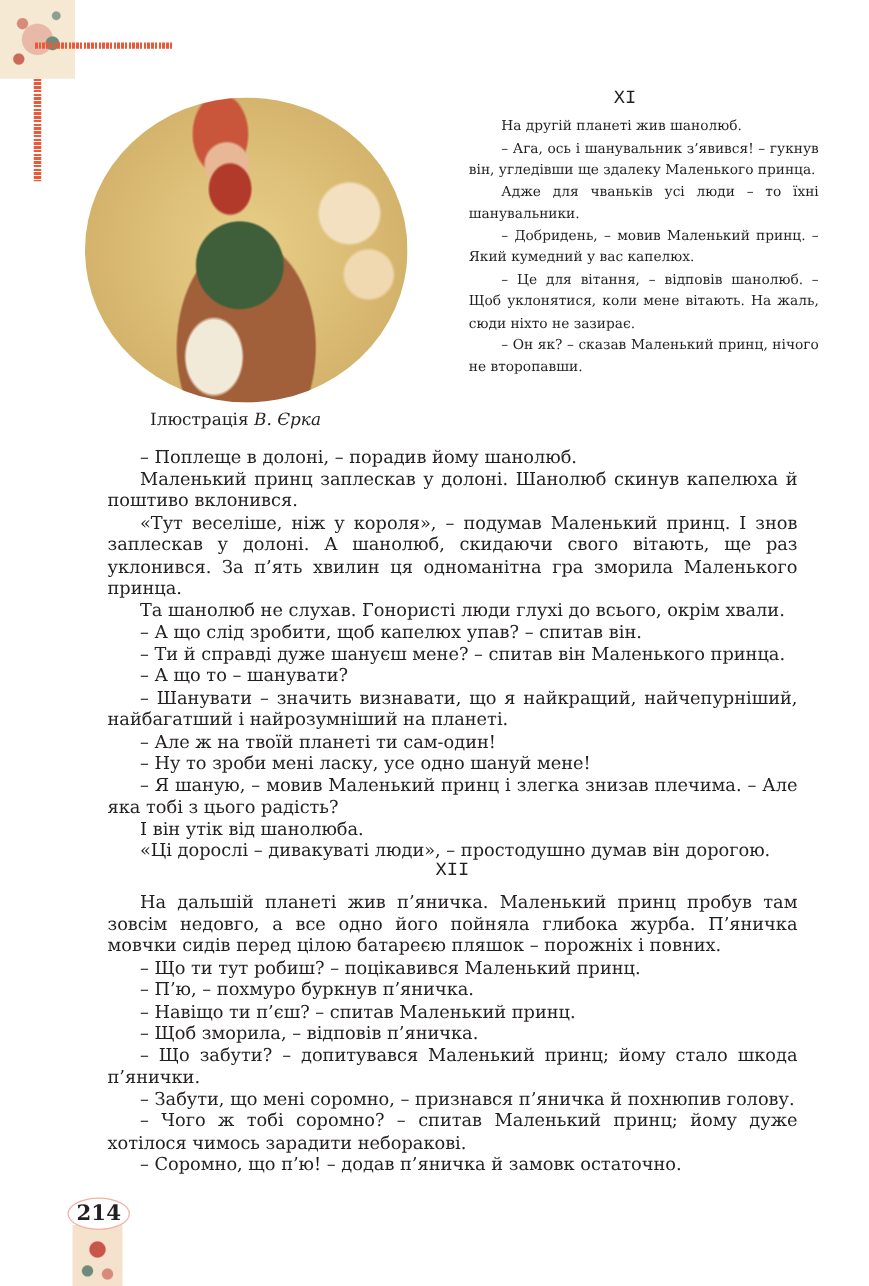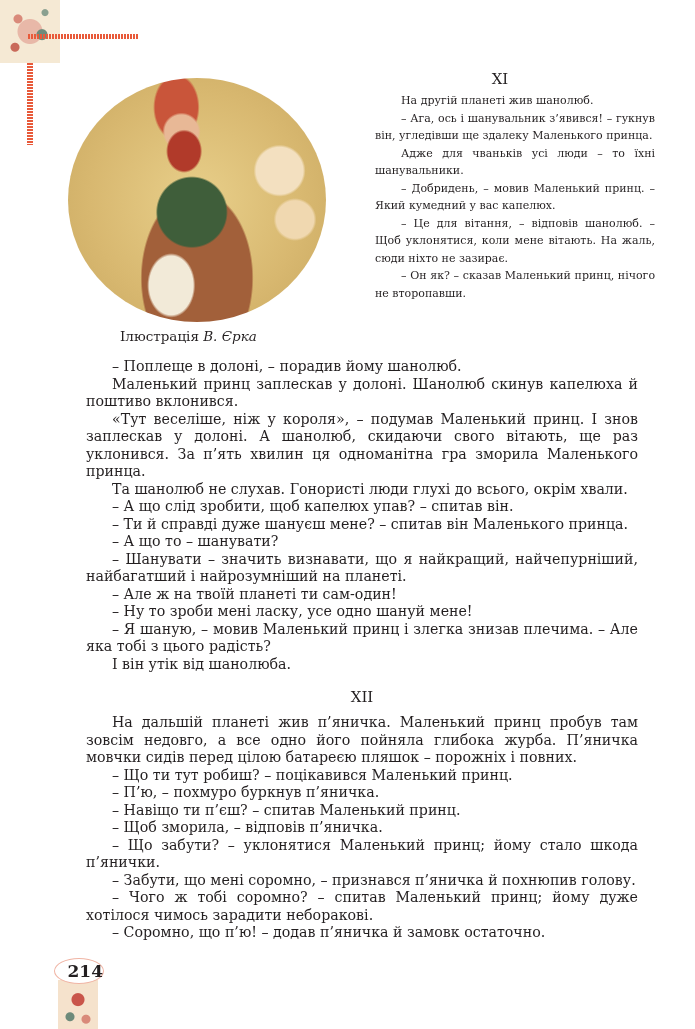--- a/index.html
+++ b/index.html
@@ -29,41 +29,41 @@
     position: absolute; left: 58px; top: 980px; width: 40px; height: 49px;
     background:
       radial-gradient(circle at 50% 40%, #c9554a 0 6px, transparent 7px),
       radial-gradient(circle at 30% 75%, #6d8a7a 0 4px, transparent 5px),
       radial-gradient(circle at 70% 80%, #d98a7a 0 4px, transparent 5px),
       #f5e2cc;
   }
   .page-number {
     position: absolute; left: 54px; top: 958px; width: 48px; height: 24px;
     border: 1.5px solid #f0b4a4; border-radius: 50%; background: #fff;
-    text-align: right; line-height: 24px; font-size: 17px; font-weight: bold; color: #231f20;
+    text-align: center; line-height: 24px; font-size: 17px; font-weight: bold; color: #231f20;
   }
   .illustration {
     position: absolute; left: 68px; top: 78px; width: 258px; height: 244px; border-radius: 50%;
     background:
       radial-gradient(ellipse at 48% 55%, #3f5e3a 0 18%, transparent 19%),
       radial-gradient(ellipse at 45% 30%, #b13a2a 0 8%, transparent 9%),
       radial-gradient(circle at 44% 22%, #e8b896 0 7%, transparent 8%),
       radial-gradient(ellipse at 42% 12%, #c9553a 0 10%, transparent 11%),
       radial-gradient(circle at 82% 38%, #f3e0c0 0 9%, transparent 10%),
       radial-gradient(circle at 88% 58%, #f0d8b0 0 7%, transparent 8%),
       radial-gradient(ellipse at 40% 85%, #f2ead8 0 10%, transparent 11%),
       radial-gradient(ellipse at 50% 82%, #a2603a 0 30%, transparent 31%),
       radial-gradient(circle at 50% 50%, #e8cf8a 0%, #d8b870 60%, #c9a860 100%);
   }
   .caption {
     position: absolute; left: 120px; top: 328px; font-size: 13.5px;
   }
   .caption i { }
   .heading {
-    position: absolute; font-size: 15px; text-align: center;
+    position: absolute; font-size: 15px; text-align: center; font-family: Liberation Mono, monospace;
   }
   .col-right {
     position: absolute; left: 360px; top: 92px; width: 280px; font-size: 11px; line-height: 17.5px; margin-left: 15px;
   }
   .full {
     position: absolute; left: 86px; width: 552px; font-size: 14.2px; line-height: 17.5px;
   }
   p { margin: 0; text-align: justify; text-indent: 26px; }
 </style>
 </head>
@@ -96,30 +96,31 @@
   <p>«Тут веселіше, ніж у короля», – подумав Маленький принц. І знов заплескав у долоні. А шанолюб, скидаючи свого вітають, ще раз уклонився. За п’ять хвилин ця одноманітна гра зморила Маленького принца.</p>
   <p>Та шанолюб не слухав. Гонористі люди глухі до всього, окрім хвали.</p>
   <p>– А що слід зробити, щоб капелюх упав? – спитав він.</p>
   <p>– Ти й справді дуже шануєш мене? – спитав він Маленького принца.</p>
   <p>– А що то – шанувати?</p>
   <p>– Шанувати – значить визнавати, що я найкращий, найчепурніший, найбагатший і найрозумніший на планеті.</p>
   <p>– Але ж на твоїй планеті ти сам-один!</p>
   <p>– Ну то зроби мені ласку, усе одно шануй мене!</p>
   <p>– Я шаную, – мовив Маленький принц і злегка знизав плечима. – Але яка тобі з цього радість?</p>
   <p>І він утік від шанолюба.</p>
+  <p>«Ці дорослі – дивакуваті люди», – простодушно думав він дорогою.</p>
 </div>
 
 <div class="heading" style="left:86px; top:688px; width:552px;">XII</div>
 
 <div class="full" style="left:86px; top:714px; width:552px;">
   <p>На дальшій планеті жив п’яничка. Маленький принц пробув там зовсім недовго, а все одно його пойняла глибока журба. П’яничка мовчки сидів перед цілою батареєю пляшок – порожніх і повних.</p>
   <p>– Що ти тут робиш? – поцікавився Маленький принц.</p>
   <p>– П’ю, – похмуро буркнув п’яничка.</p>
   <p>– Навіщо ти п’єш? – спитав Маленький принц.</p>
   <p>– Щоб зморила, – відповів п’яничка.</p>
-  <p>– Що забути? – уклонятися Маленький принц; йому стало шкода п’янички.</p>
+  <p>– Що забути? – допитувався Маленький принц; йому стало шкода п’янички.</p>
   <p>– Забути, що мені соромно, – признався п’яничка й похнюпив голову.</p>
   <p>– Чого ж тобі соромно? – спитав Маленький принц; йому дуже хотілося чимось зарадити неборакові.</p>
   <p>– Соромно, що п’ю! – додав п’яничка й замовк остаточно.</p>
 </div>
 
 <div class="ornament-bottom"></div>
 <div class="page-number">214</div>
 
 </body></html>

